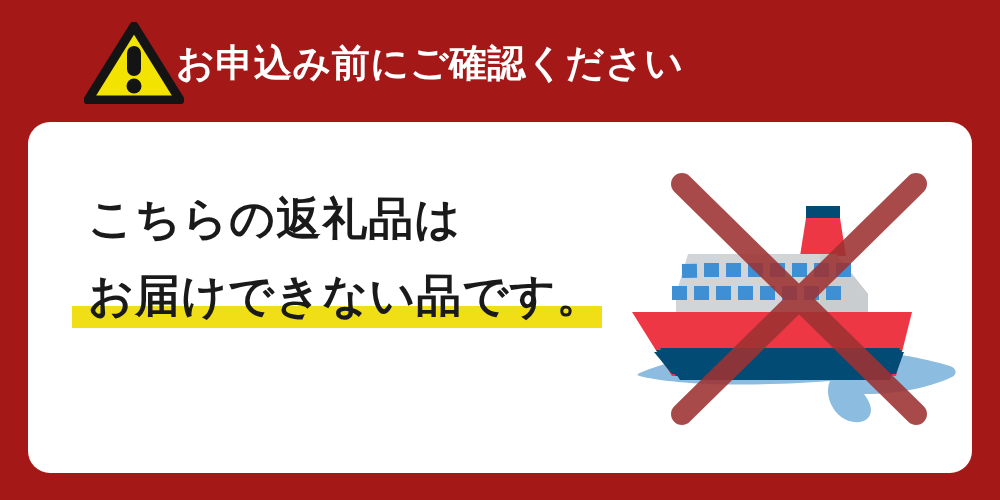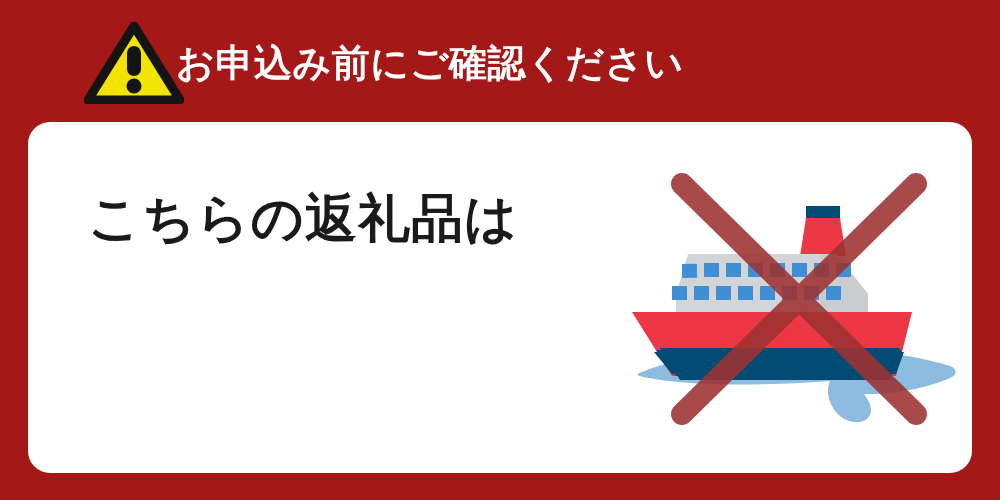--- a/index.html
+++ b/index.html
@@ -61,21 +61,21 @@
     position: absolute;
     left: 44px;
     top: 58px;
     width: 560px;
   }
   .notice-line {
     position: relative;
     height: 77px;
     line-height: 77px;
     white-space: nowrap;
-    font-size: 52px;
+    font-size: 45px;
     font-weight: bold;
     color: #1a1a1a;
     letter-spacing: 1px;
   }
   .notice-line .hl-band {
     position: absolute;
     left: 0;
     bottom: 6px;
     height: 22px;
     background: #F0DF16;
@@ -123,20 +123,24 @@
 
   <div id="notice-card">
 
     <div id="notice-text">
 
       <div class="notice-line" id="notice-line-1">
         <span class="line-text">こちらの返礼品は</span>
       </div>
 
 
+      <div class="notice-line" id="notice-line-3">
+        <span class="hl-band"></span>
+        <span class="line-text">お届けできない品です。</span>
+      </div>
 
     </div>
 
     <div id="ship-illustration">
       <svg viewBox="0 0 340 272" width="340" height="272" aria-hidden="true">
 
         <g>
           <path d="M18 210
                    C70 188 150 182 215 186
                    C262 189 300 196 326 204

